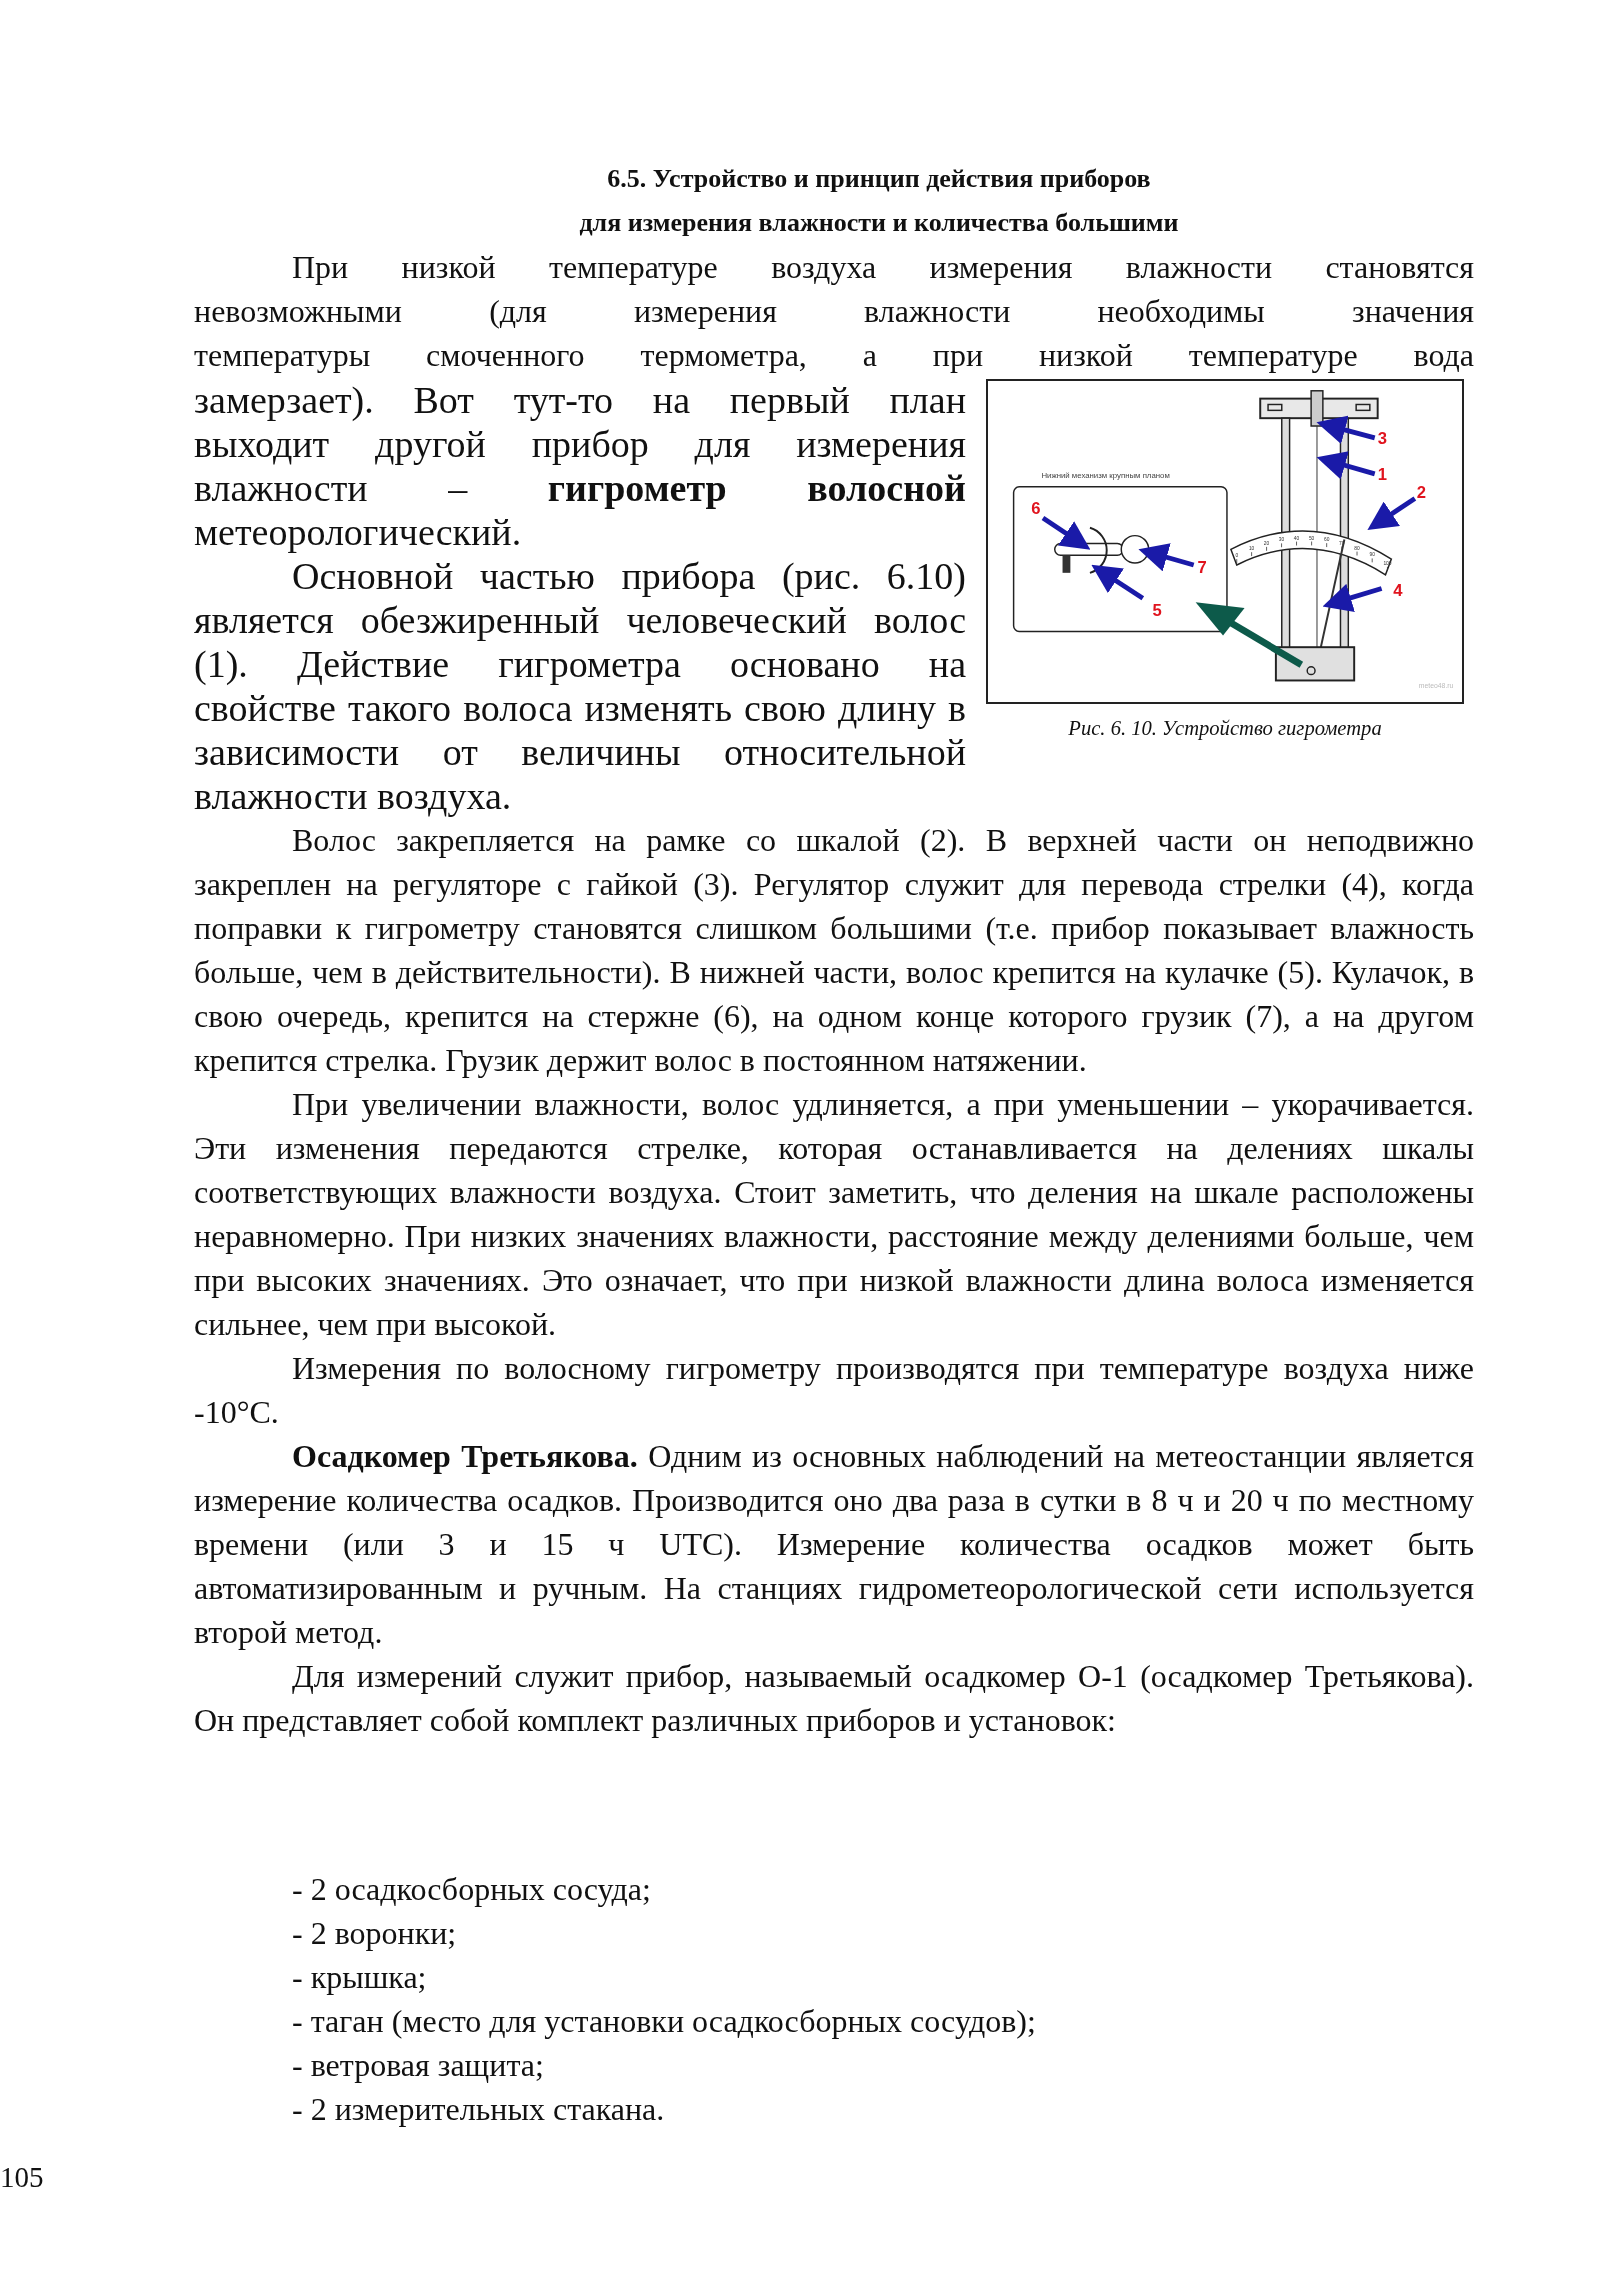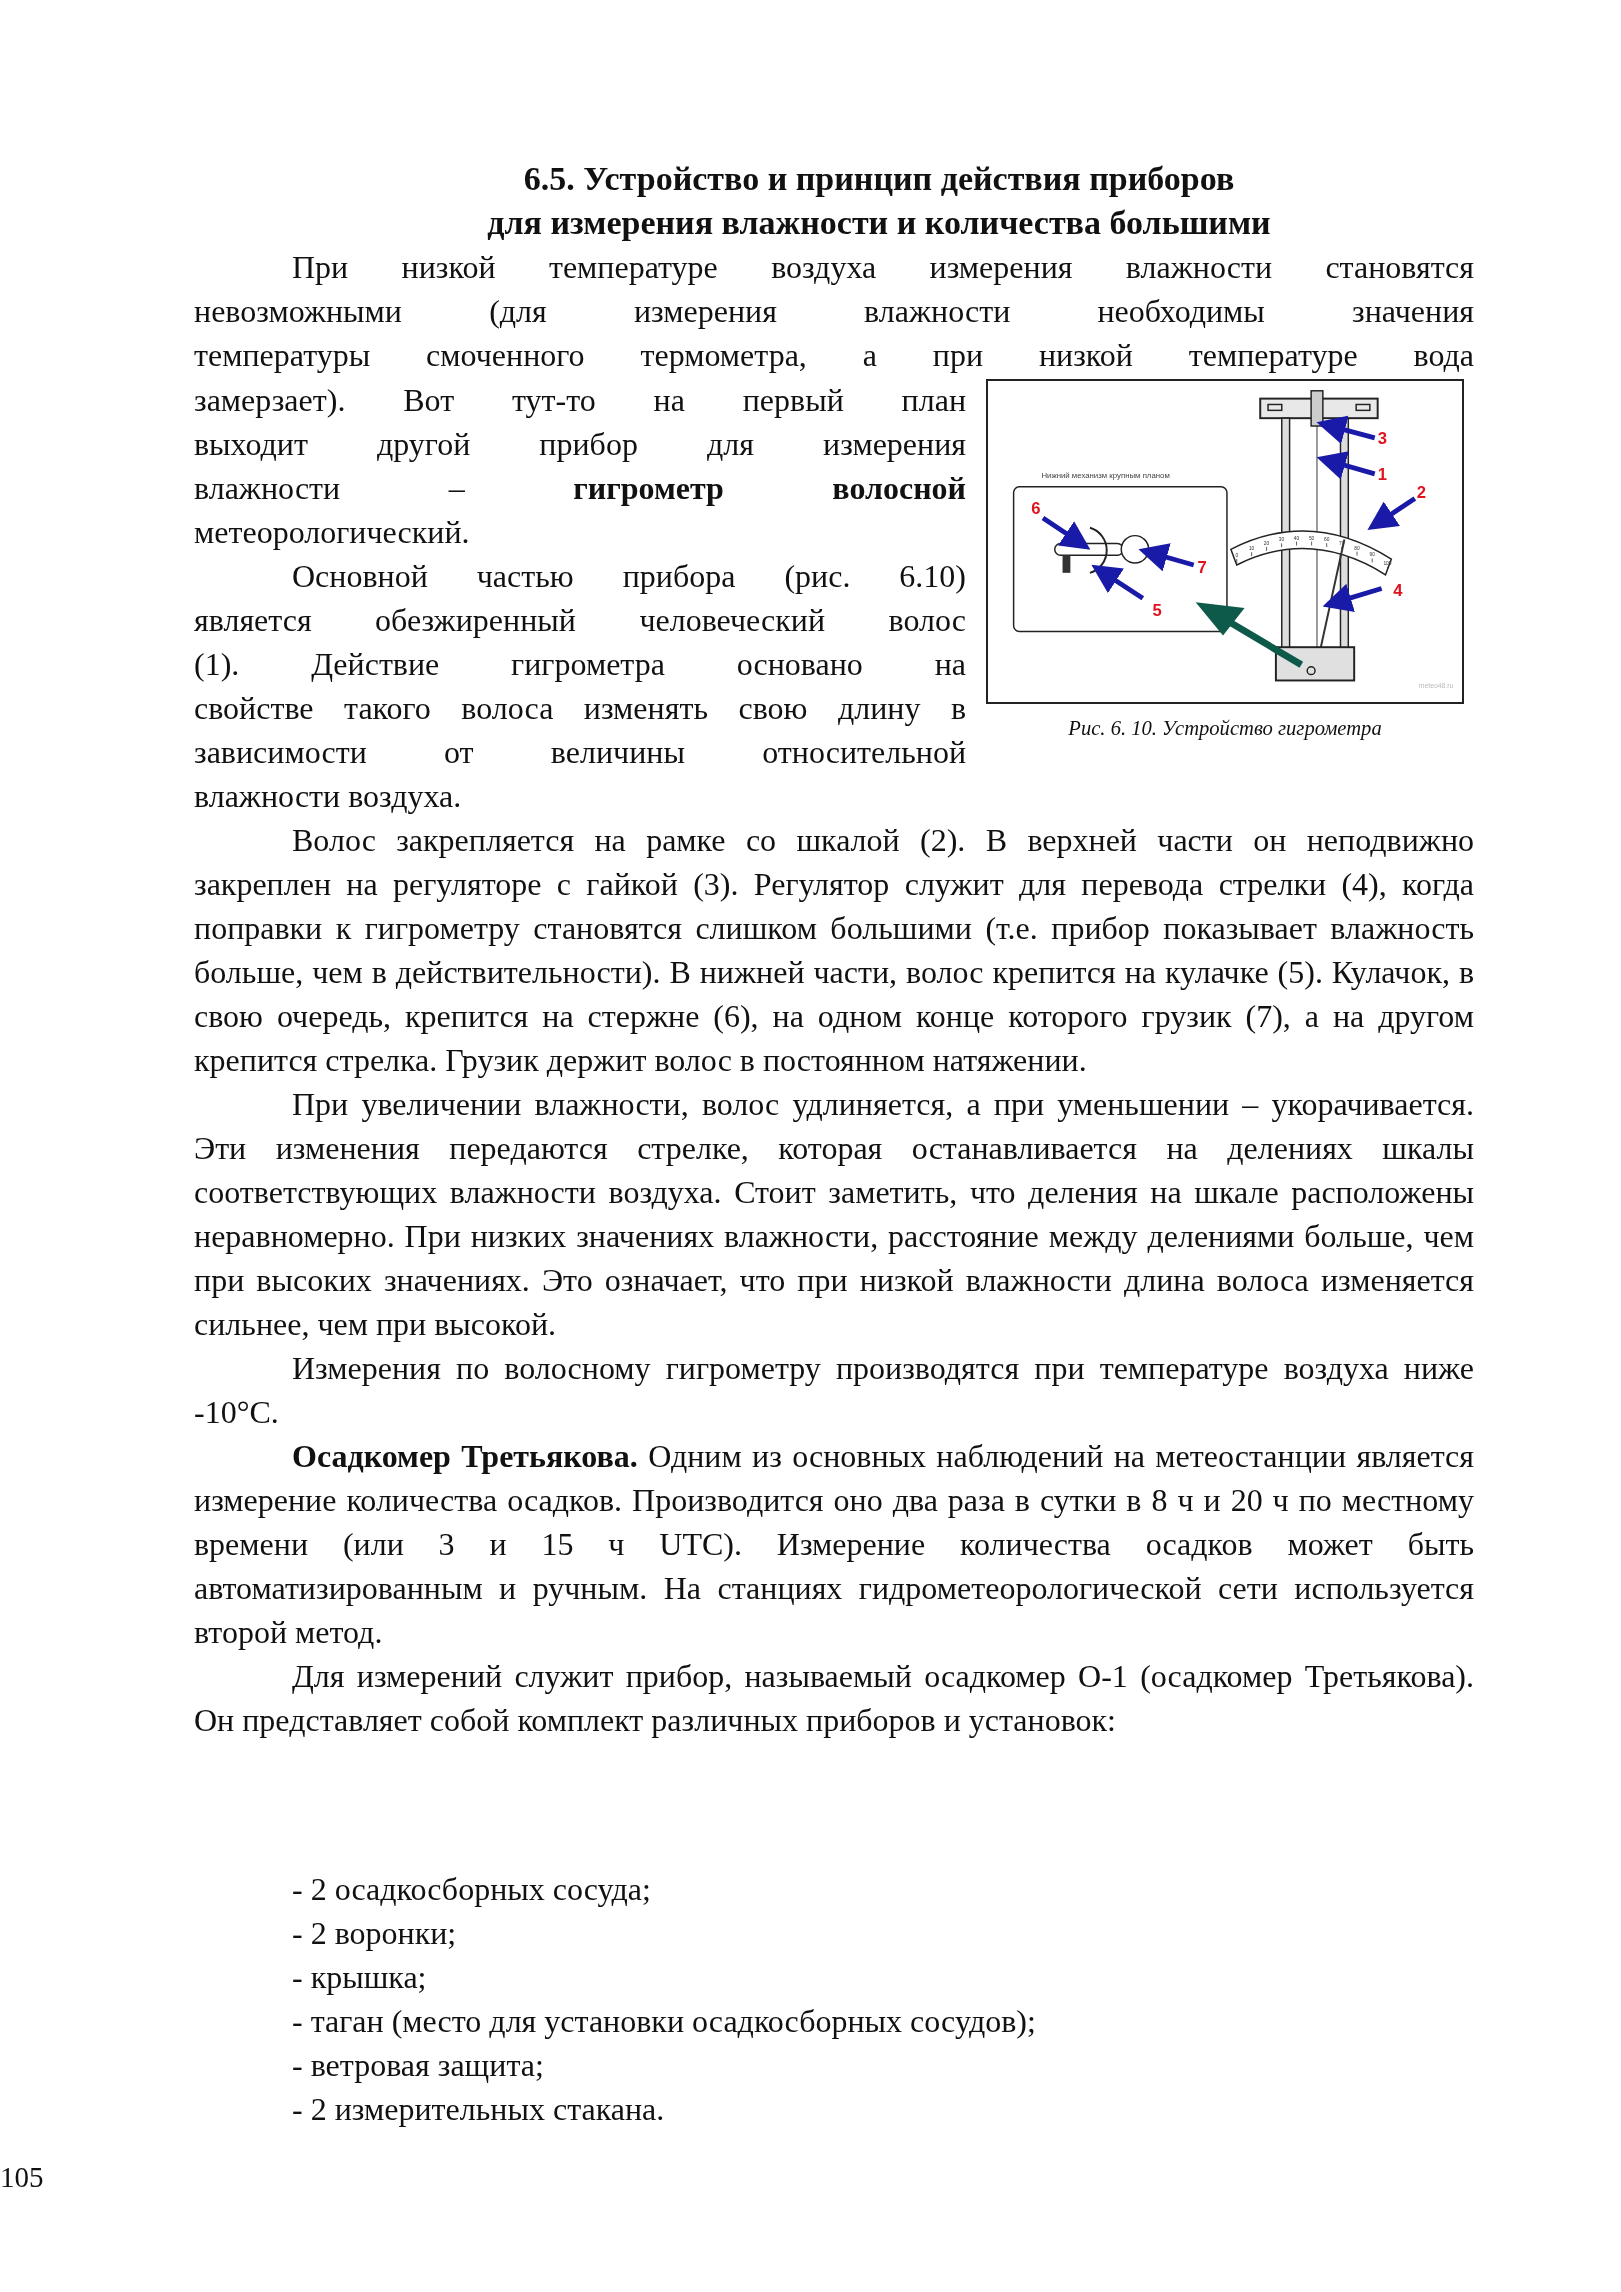--- a/index.html
+++ b/index.html
@@ -1,24 +1,24 @@
 <!DOCTYPE html>
 <html><head>
 <meta charset="utf-8">
 <style>
   html, body { margin: 0; padding: 0; background: #ffffff; }
   body { width: 1621px; height: 2293px; position: relative; overflow: hidden;
          font-family: "Liberation Serif", "DejaVu Serif", serif; color: #111; }
   .page { position: absolute; left: 0; top: 0; width: 1621px; height: 2293px; }
   .heading { position: absolute; left: 0; width: 1621px; text-align: center; top: 157px;
-             font-weight: bold; font-size: 34px; line-height: 44px; }
+             font-weight: bold; font-size: 26px; line-height: 44px; }
   .heading div { padding-left: 137px; }
   .text { position: absolute; left: 194px; width: 1280px; font-size: 32px; line-height: 44px; text-align: justify; }
   .text p { margin: 0; text-indent: 98px; }
-  .wrapcol { position: absolute; left: 194px; top: 378px; width: 772px; font-size: 32px; line-height: 44px; text-align: justify; }
+  .wrapcol { position: absolute; left: 194px; top: 378px; width: 772px; font-size: 38px; line-height: 44px; text-align: justify; }
   .line-just { display: block; text-align: justify; text-align-last: justify; }
   b { font-weight: bold; }
   .figure { position: absolute; left: 986px; top: 379px; width: 478px; height: 325px;
             border: 2px solid #222; box-sizing: border-box; background: #fff; }
   .caption { position: absolute; left: 986px; top: 716px; width: 478px; text-align: center;
              font-size: 20.6px; line-height: 25.5px; font-style: italic; }
   .list { position: absolute; left: 292px; top: 1867px; font-size: 32px; line-height: 44px; }
   .list div { white-space: nowrap; }
   .pagenum { position: absolute; left: 0; width: 1621px; top: 2161px; text-align: left; font-size: 29px; }
 </style>

